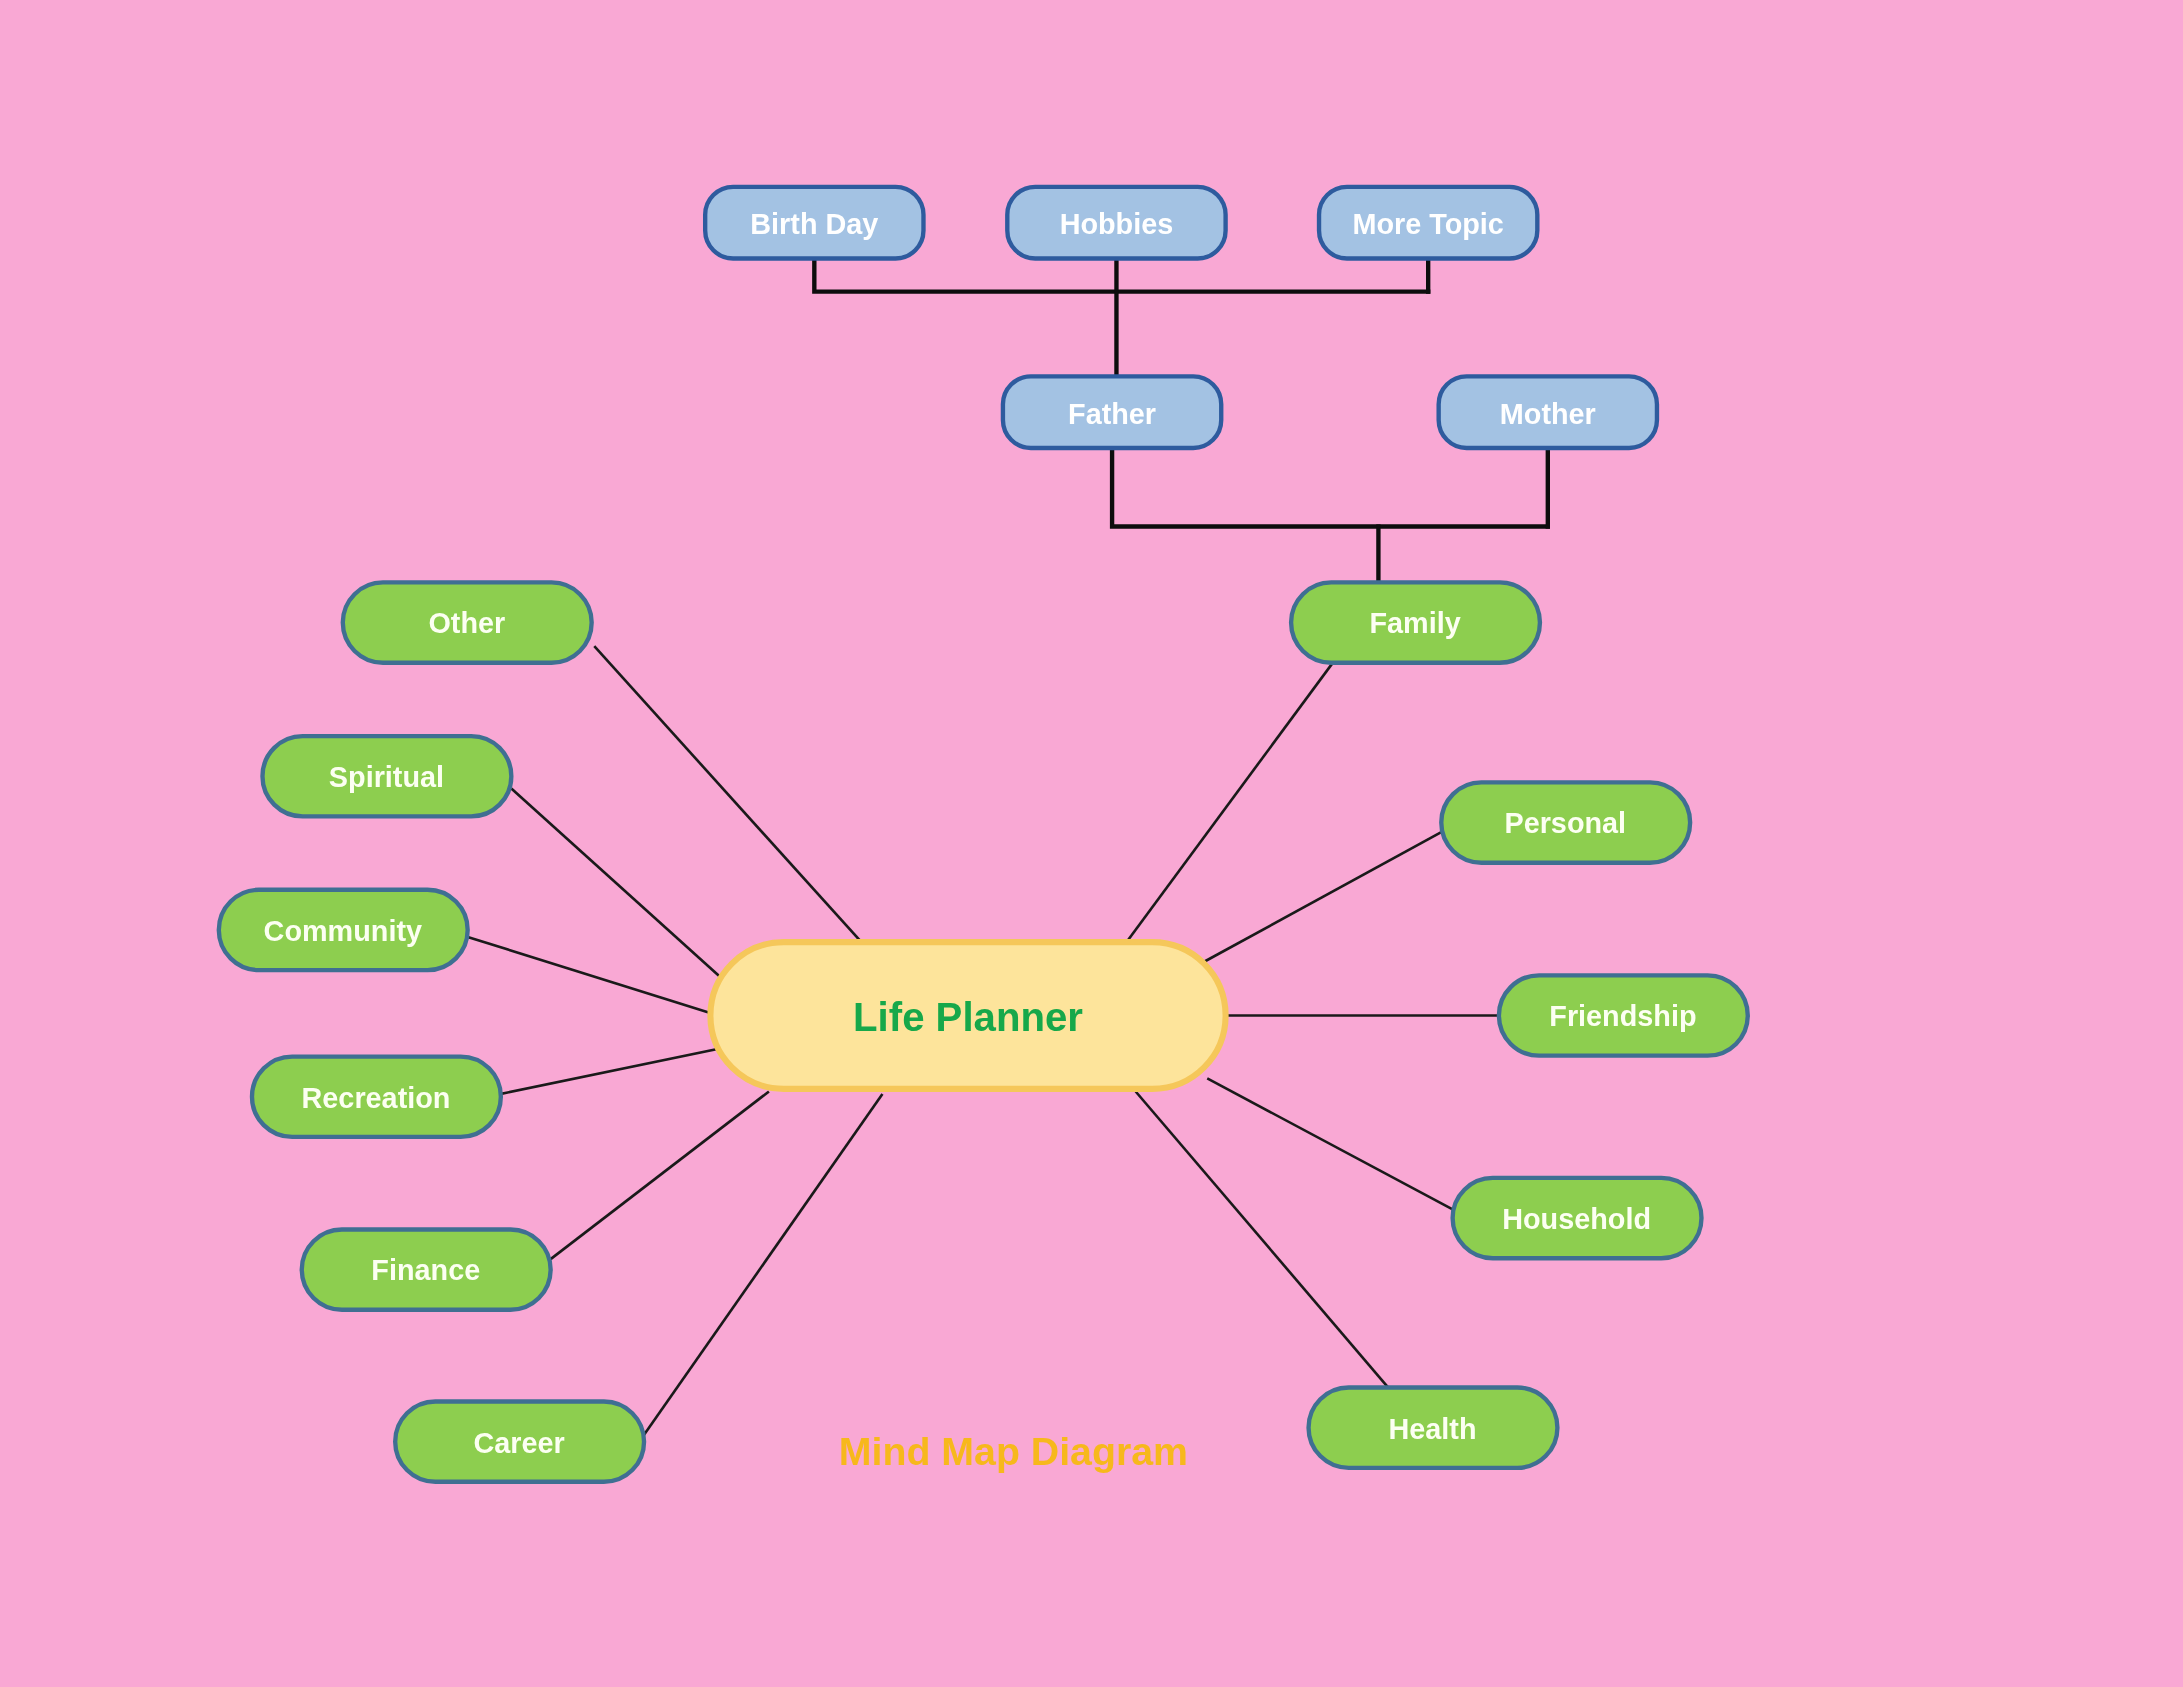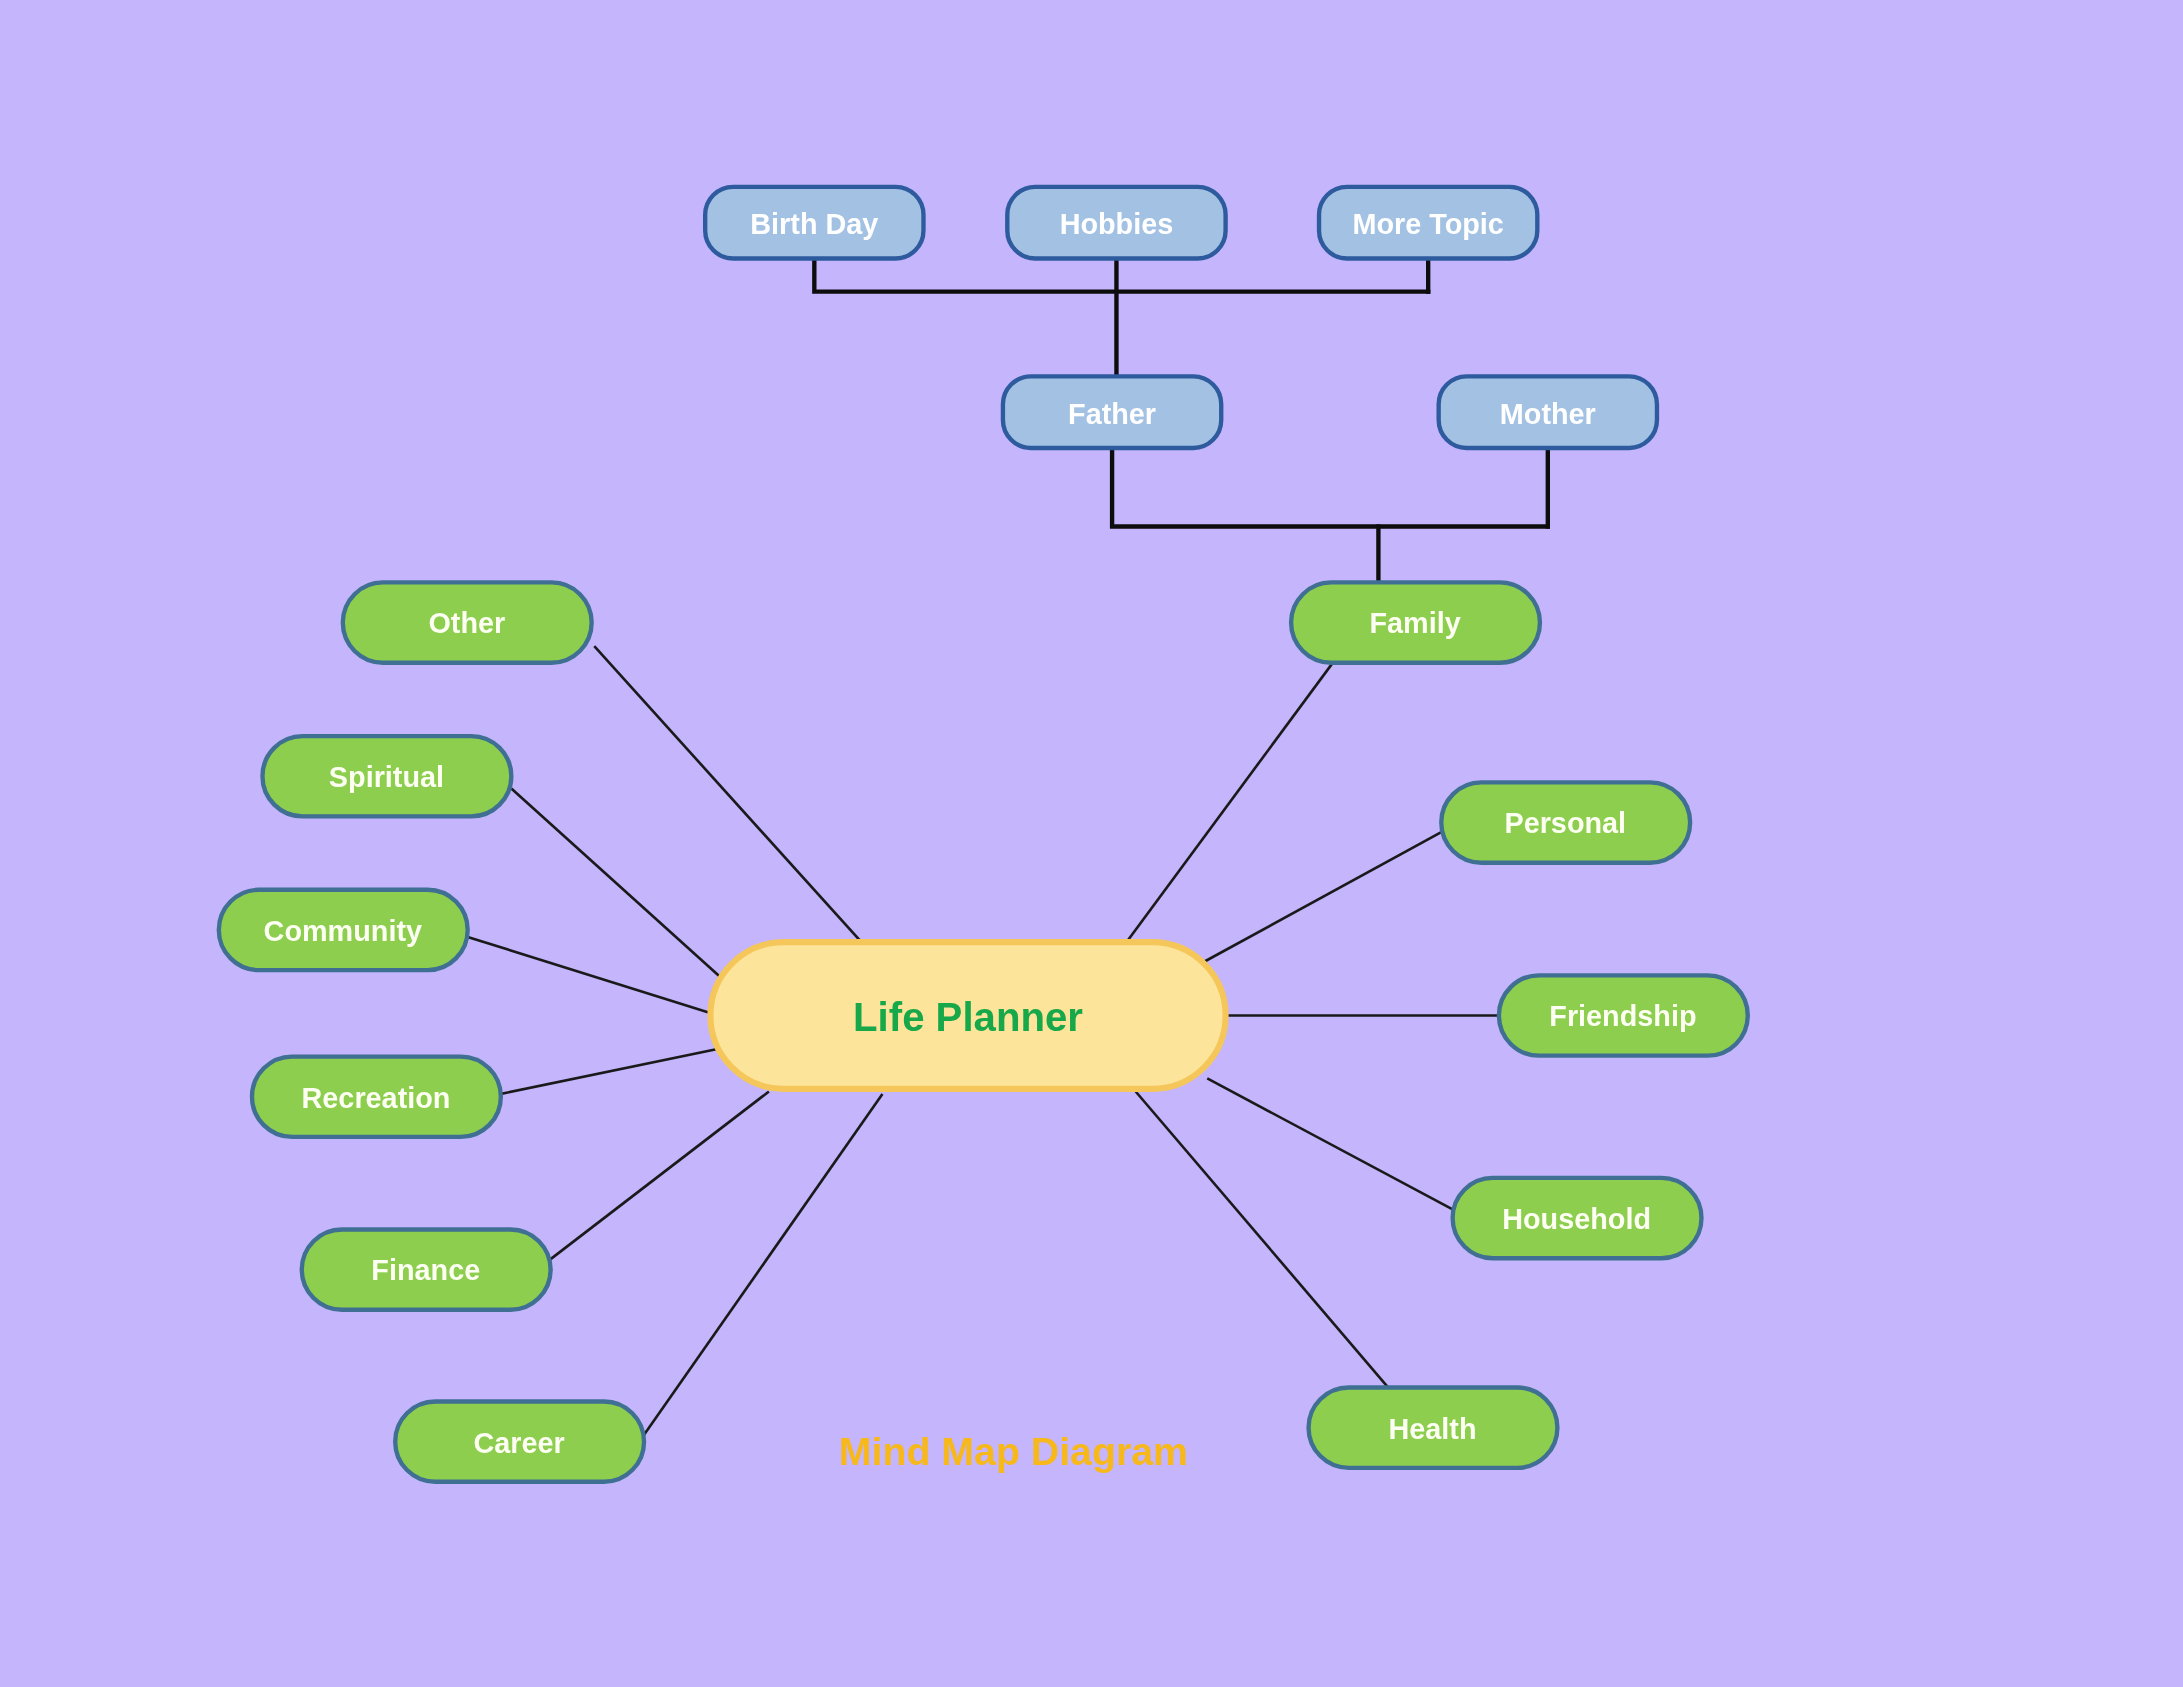--- a/index.html
+++ b/index.html
@@ -10,21 +10,21 @@
   body {
     width: 2184px;
     height: 1687px;
     font-family: "Liberation Sans", sans-serif;
     overflow: hidden;
   }
   #diagram-root {
     position: relative;
     width: 2184px;
     height: 1687px;
-    background: #c4b5fd;
+    background: #f9a8d4;
   }
   svg#mindmap {
     display: block;
     width: 2184px;
     height: 1687px;
   }
   .node-label {
     font-family: "Liberation Sans", sans-serif;
     font-weight: bold;
     text-anchor: middle;

